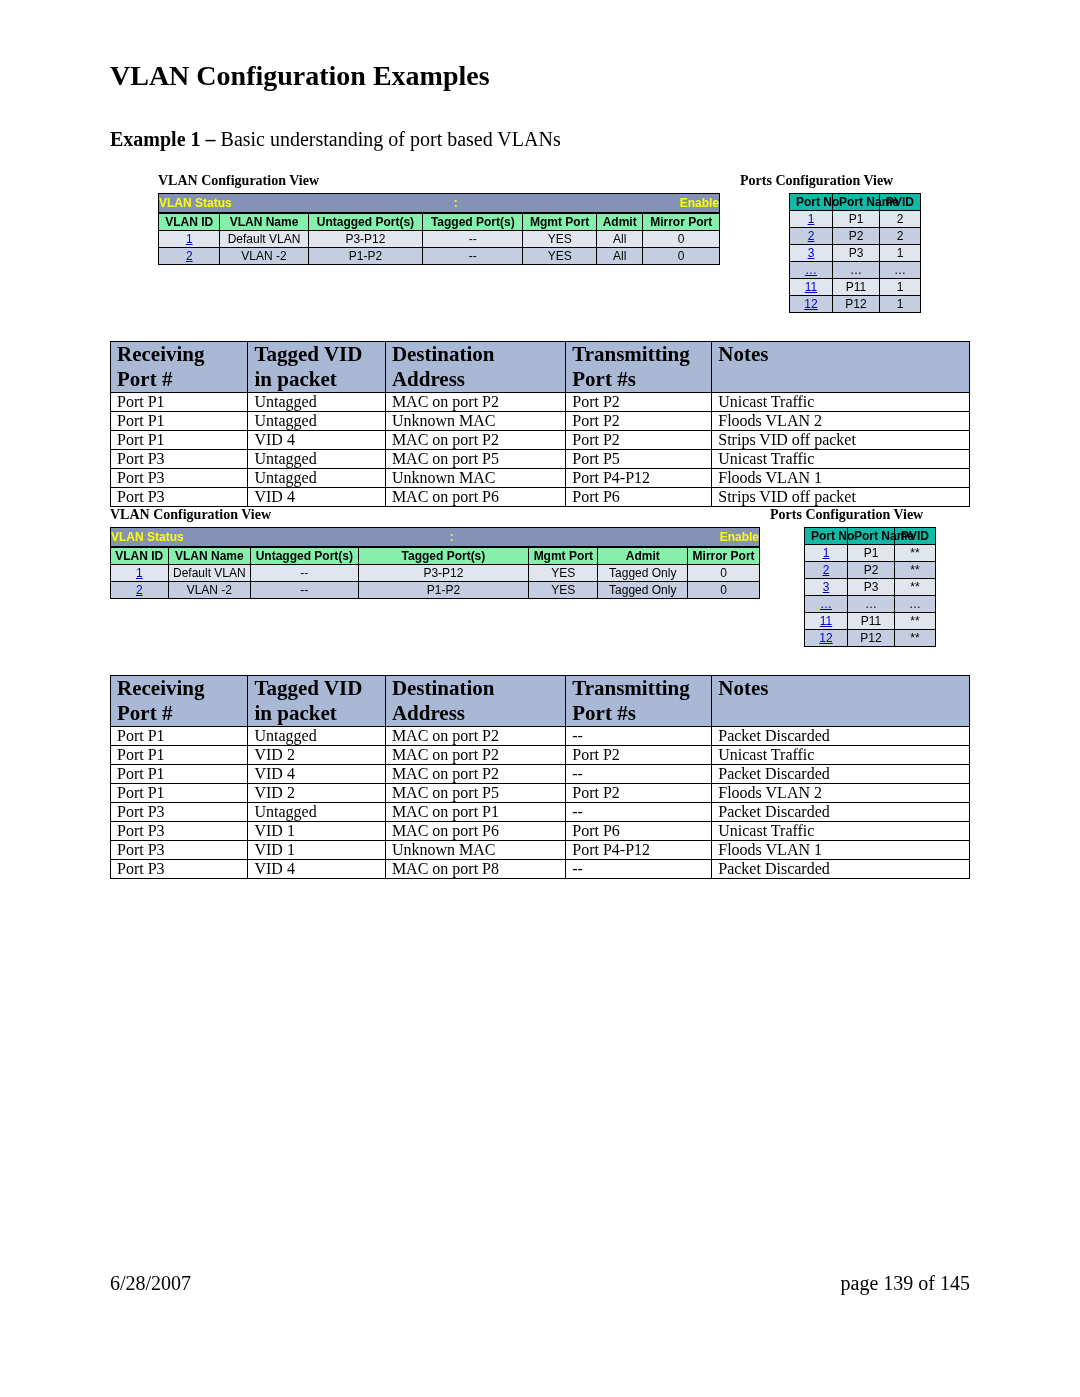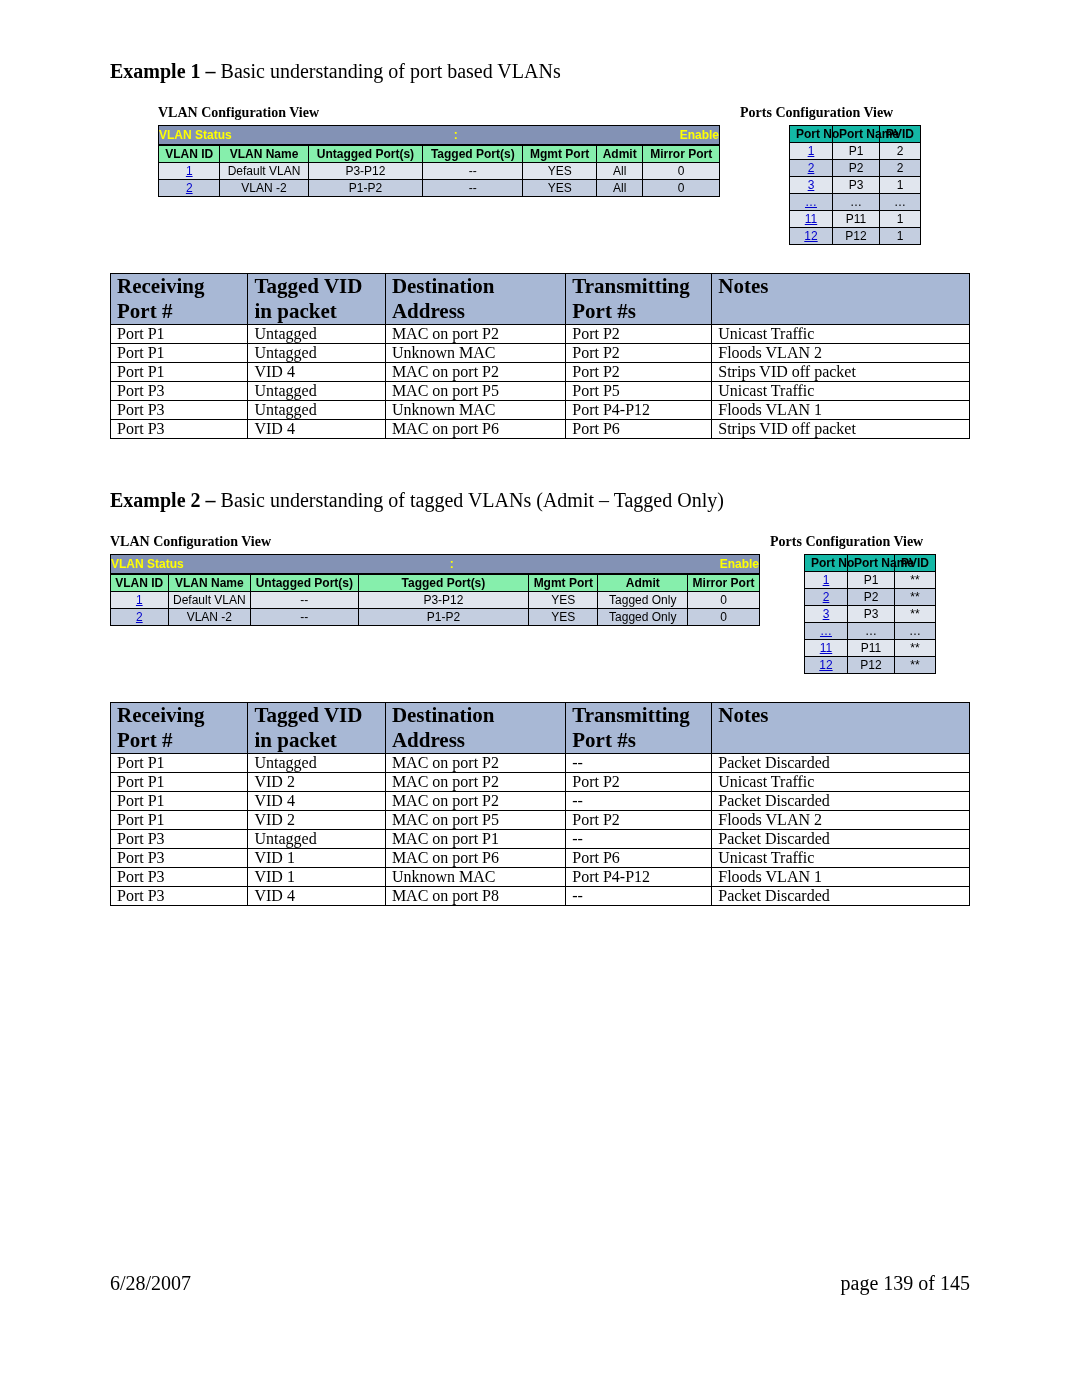--- a/index.html
+++ b/index.html
@@ -141,20 +141,21 @@
     font-size: 20px;
   }
 
   .gap-lg { margin-top: 50px; }
 </style>
 </head>
 <body>
 
 <div class="page">
 
+  <h1>VLAN Configuration Examples</h1>
 
   <p class="example-line">
     <span class="bold">Example 1 –</span><span> Basic understanding of port based VLANs</span>
   </p>
 
   <div class="view-row">
     <div class="view-col-main" style="padding-left:48px; padding-right:20px;">
       <div class="view-title">VLAN Configuration View</div>
       <div class="vlan-status-bar">
         <span>VLAN Status</span>
@@ -302,23 +303,20 @@
       <tr>
           <td>Port P3</td>
           <td>VID 4</td>
           <td>MAC on port P6</td>
           <td>Port P6</td>
           <td>Strips VID off packet</td>
         </tr>
     </tbody>
   </table>
 
-  <p class="example-line gap-lg">
-    <span class="bold">Example 2 –</span><span> Basic understanding of tagged VLANs (Admit – Tagged Only)</span>
-  </p>
 
   <div class="view-row">
     <div class="view-col-main" style="padding-right:10px;">
       <div class="view-title">VLAN Configuration View</div>
       <div class="vlan-status-bar">
         <span>VLAN Status</span>
         <span class="sep">:</span>
         <span>Enable</span>
       </div>
       <table class="cfg">

